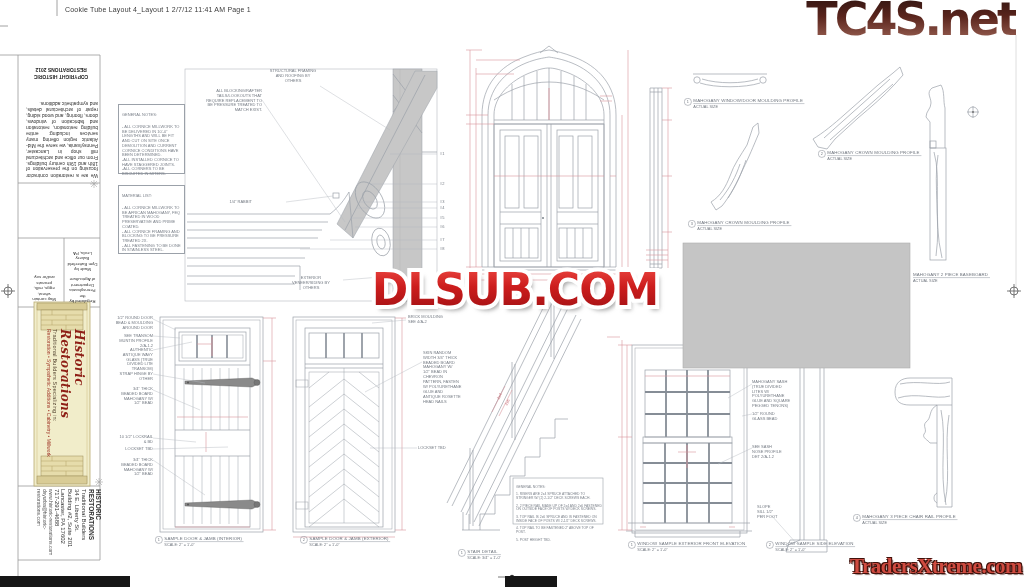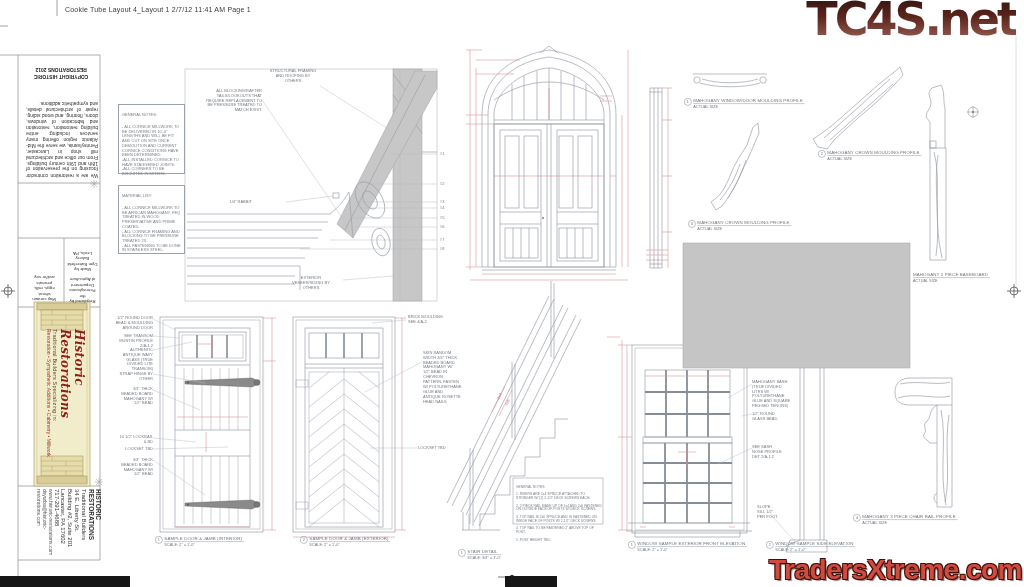--- a/index.html
+++ b/index.html
@@ -42,22 +42,22 @@
         font-size:46px;letter-spacing:-3px;
         background:linear-gradient(180deg,#2d1411 5%,#59241c 45%,#8a5246 80%,#a8766a 100%);
         -webkit-background-clip:text;background-clip:text;color:transparent}
   .dlsub{position:absolute;left:360px;top:264px;width:310px;height:58px}
   .dlsub span{position:absolute;left:0;top:0;width:100%;text-align:center;
               font-family:"DejaVu Sans",sans-serif;font-weight:bold;font-size:44px;letter-spacing:-1px}
   .dl-back{-webkit-text-stroke:8px #ffffff;color:#fff;
            text-shadow:4px 5px 4px rgba(110,110,110,.6)}
   .dl-front{background:linear-gradient(180deg,#ef4a44 0%,#cc1d1d 45%,#9d0f13 100%);
             -webkit-background-clip:text;background-clip:text;color:transparent}
-  .traders{position:absolute;right:2px;top:554px;font-family:Liberation Sans, sans-serif;font-weight:bold;
-           font-size:28px;letter-spacing:-.5px;color:#cf4b40;
+  .traders{position:absolute;right:2px;top:554px;font-family:Liberation Serif, serif;font-weight:bold;
+           font-size:21px;letter-spacing:-.5px;color:#cf4b40;
            text-shadow:-1px -1px 0 #41110b,1px -1px 0 #41110b,-1px 1px 0 #41110b,1px 1px 0 #41110b,2px 2px 1px rgba(60,12,6,.55)}
   .bar{position:absolute;height:11px;top:576px;background:#161616}
 </style>
 </head>
 <body>
 
 <div class="page">
 
   
   <svg class="bp" width="1024" height="587" viewBox="0 0 1024 587">
@@ -678,19 +678,23 @@
   <div class="cap" style="left:853px;top:514px">
     <span class="capnum">4</span>
     <span>
         <span class="capt">MAHOGANY 3 PIECE CHAIR RAIL PROFILE</span>
           <span class="caps">ACTUAL SIZE</span>
       </span>
   </div>
 
   
   <div class="tc4s">TC4S.net</div>
+  <div class="dlsub">
+    <span class="dl-back">DLSUB.COM</span>
+    <span class="dl-front">DLSUB.COM</span>
+  </div>
   <div class="traders">TradersXtreme.com</div>
 
   
   <div class="bar" style="left:0;width:130px"></div>
   <div class="bar" style="left:505px;width:52px"></div>
 
 </div>
 
 </body></html>

